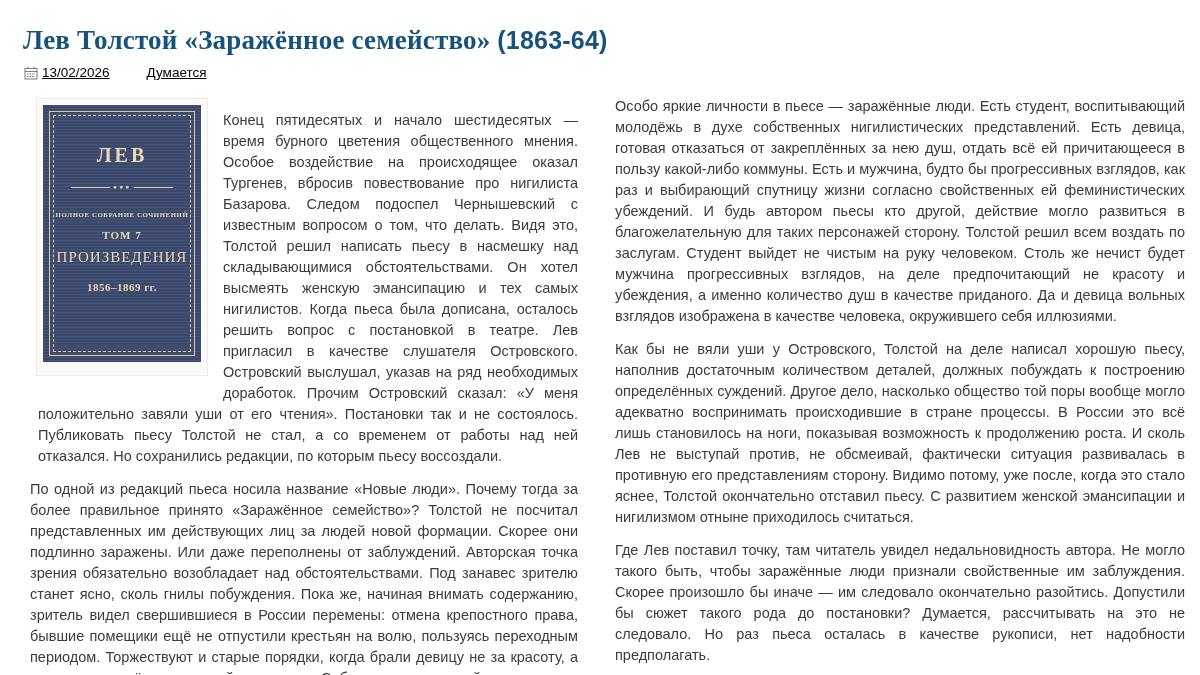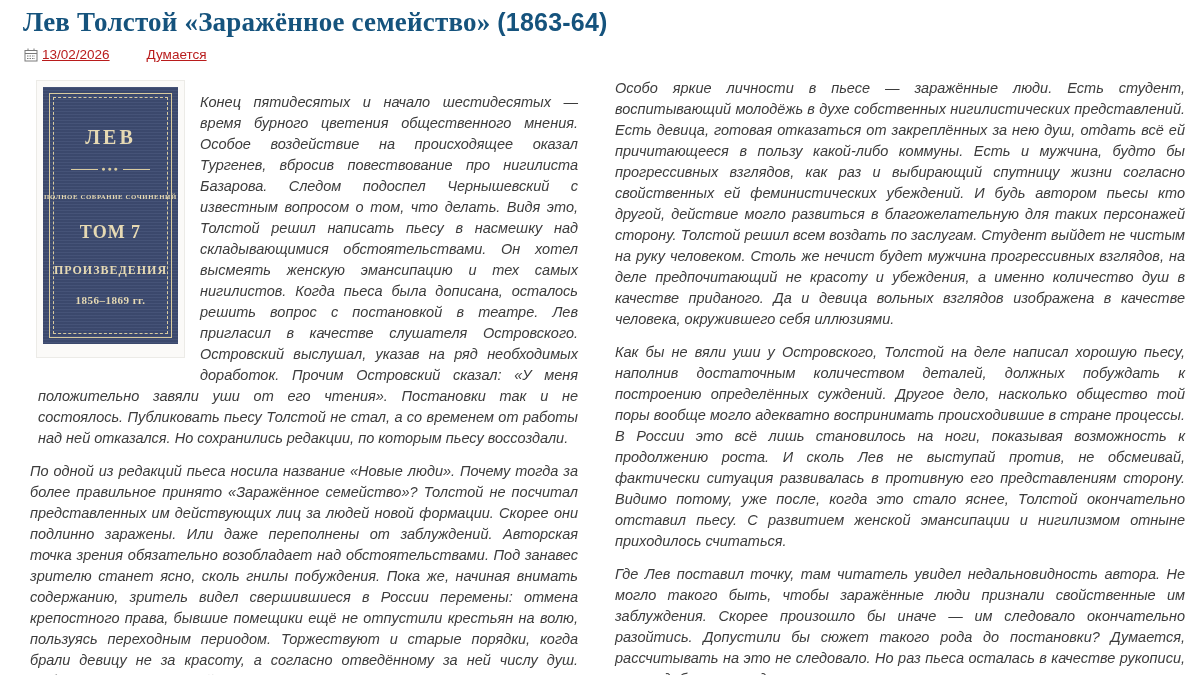--- a/index.html
+++ b/index.html
@@ -2,64 +2,64 @@
 <html lang="ru"><head>
 <meta charset="utf-8">
 <style>
   html,body { margin:0; padding:0; background:#ffffff; }
   .page {
     position:relative; width:1200px; height:675px; overflow:hidden;
     background:#ffffff; font-family:"Liberation Sans", sans-serif;
   }
   
   .title {
-    margin:0; padding:7px 20px 0 23px;
+    margin:0; padding:25px 20px 0 23px;
     font-family:"Liberation Serif", serif;
     font-weight:bold; font-size:27px; line-height:1.15;
     color:#15537d; letter-spacing:0.2px;
   }
   .title .years { font-family:"Liberation Sans", sans-serif; font-size:25px; }
   .meta { margin:9px 0 0 24px; display:flex; align-items:center; }
   .meta a {
-    color:#b91c1c; text-decoration:underline; font-size:13.5px;
+    color:#000000; text-decoration:underline; font-size:13.5px;
     display:inline-flex; align-items:center; cursor:pointer;
   }
   .meta .cal { display:inline-block; width:14px; height:14px; margin-right:4px; }
   .meta .cat { margin-left:37px; }
   
   .content { display:flex; margin:16px 15px 0 30px; }
   .col { text-align:justify; color:#3c3c3c; font-size:14.5px; line-height:21px; }
-  .col p { margin:0 0 12px 0;font-style:italic; }
+  .col p { margin:0 0 12px 0; }
   .col-left  { width:548px; }
   .col-right { width:570px; margin-left:37px; }
   .col-left p.first { margin-top:0; padding-top:14px;margin-left:8px; }
   
   .book {
-    float:left; width:149px; height:278px;
+    float:left; width:172px; height:278px;
     margin:2px 15px 8px 6px;
     background:#fbfaf8; border:1px solid #ecebe7;
     box-sizing:border-box; position:relative;
   }
   .cover {
     position:absolute; left:6px; right:6px; top:6px; bottom:13px;
     background:#3e4c72;
     background-image:repeating-linear-gradient(180deg, rgba(255,255,255,0.04) 0 1px, rgba(0,0,0,0.05) 1px 3px);
     color:#e6d9b3; text-align:center;
   }
   .frame { position:absolute; pointer-events:none; }
   .f1 { inset:6px;  border:1px solid #d9cb9f; }
   .f2 { inset:10px; border:1px dashed #d9cb9f; }
   .cover-text { position:relative; padding-top:36px; font-family:"Liberation Serif", serif; }
   .c-author { font-size:20px; letter-spacing:3px; line-height:28px; font-weight:bold; }
   .c-orn { display:flex; align-items:center; margin:8px 28px 6px 28px; color:#d9cb9f; }
   .c-orn .l { flex:1; border-top:1px solid #d9cb9f; }
   .c-orn .beads { font-size:7px; letter-spacing:2px; padding:0 3px; }
   .c-series { font-size:6.8px; letter-spacing:0.6px; font-weight:bold; }
-  .c-vol    { font-size:18px; margin-top:15px; font-weight:bold; letter-spacing:1px; }
-  .c-works  { font-size:12px; margin-top:17px; font-weight:bold; letter-spacing:1px; }
+  .c-vol    { font-size:11px; font-weight:bold; letter-spacing:1px; }
+  .c-works  { font-size:15px; margin-top:1px; font-weight:normal; letter-spacing:1px; }
   .c-years  { font-size:11px; margin-top:9px; font-weight:bold; letter-spacing:0.5px; }
 </style>
 </head>
 <body>
 
 <div class="page">
 
   <h1 class="title"><span>Лев Толстой «Заражённое семейство»</span> <span class="years">(1863-64)</span></h1>
 
   <div class="meta">

